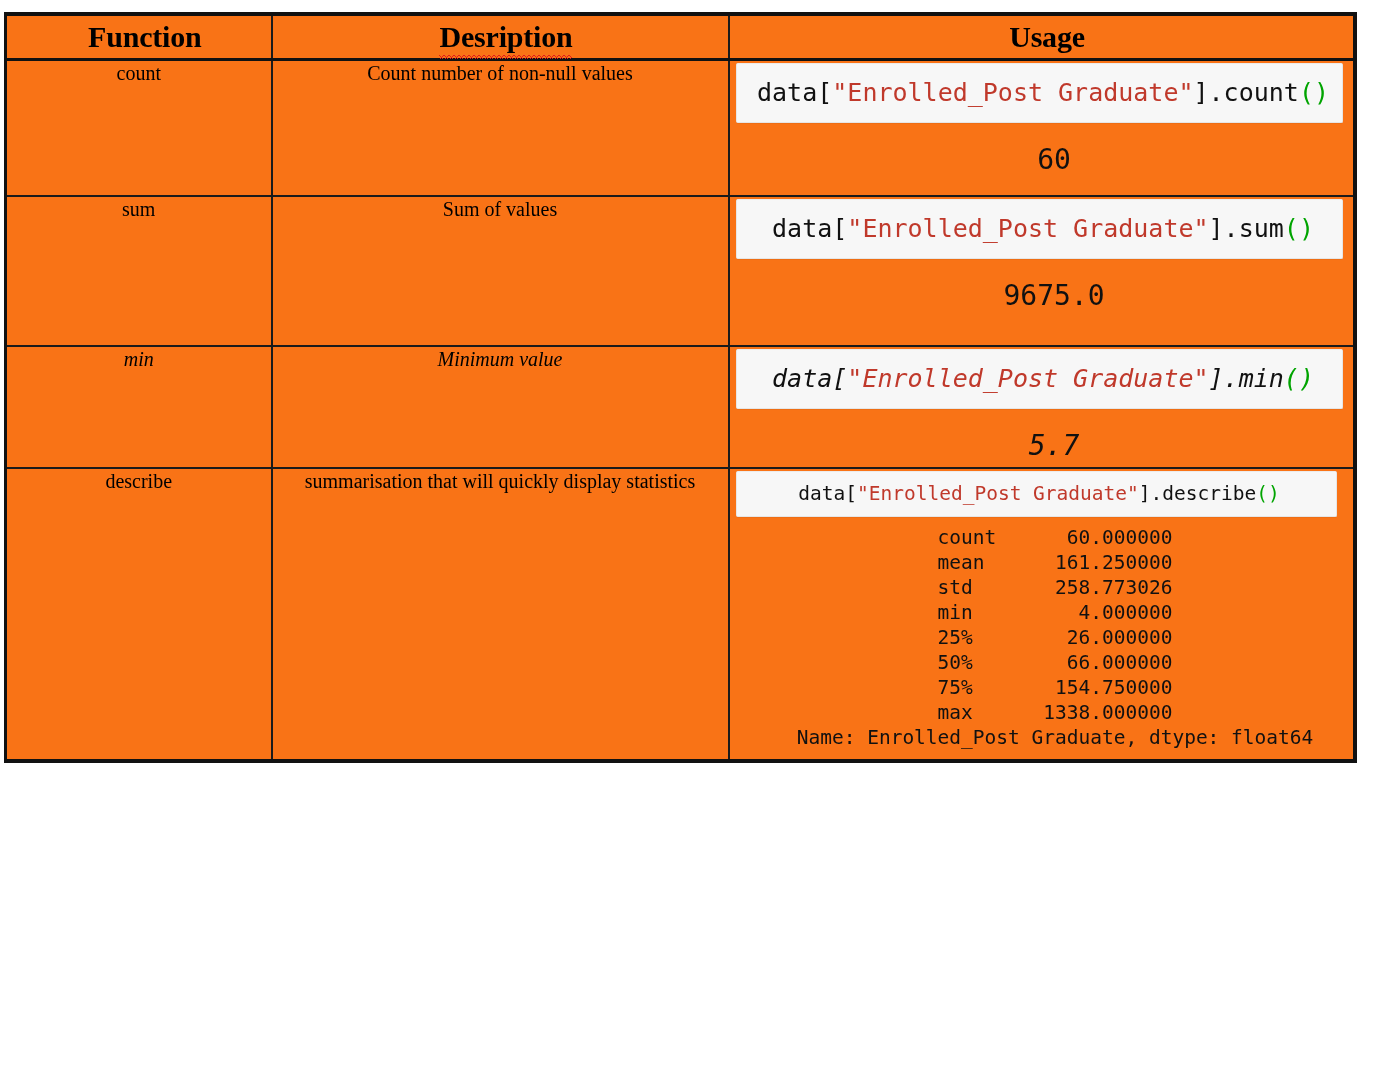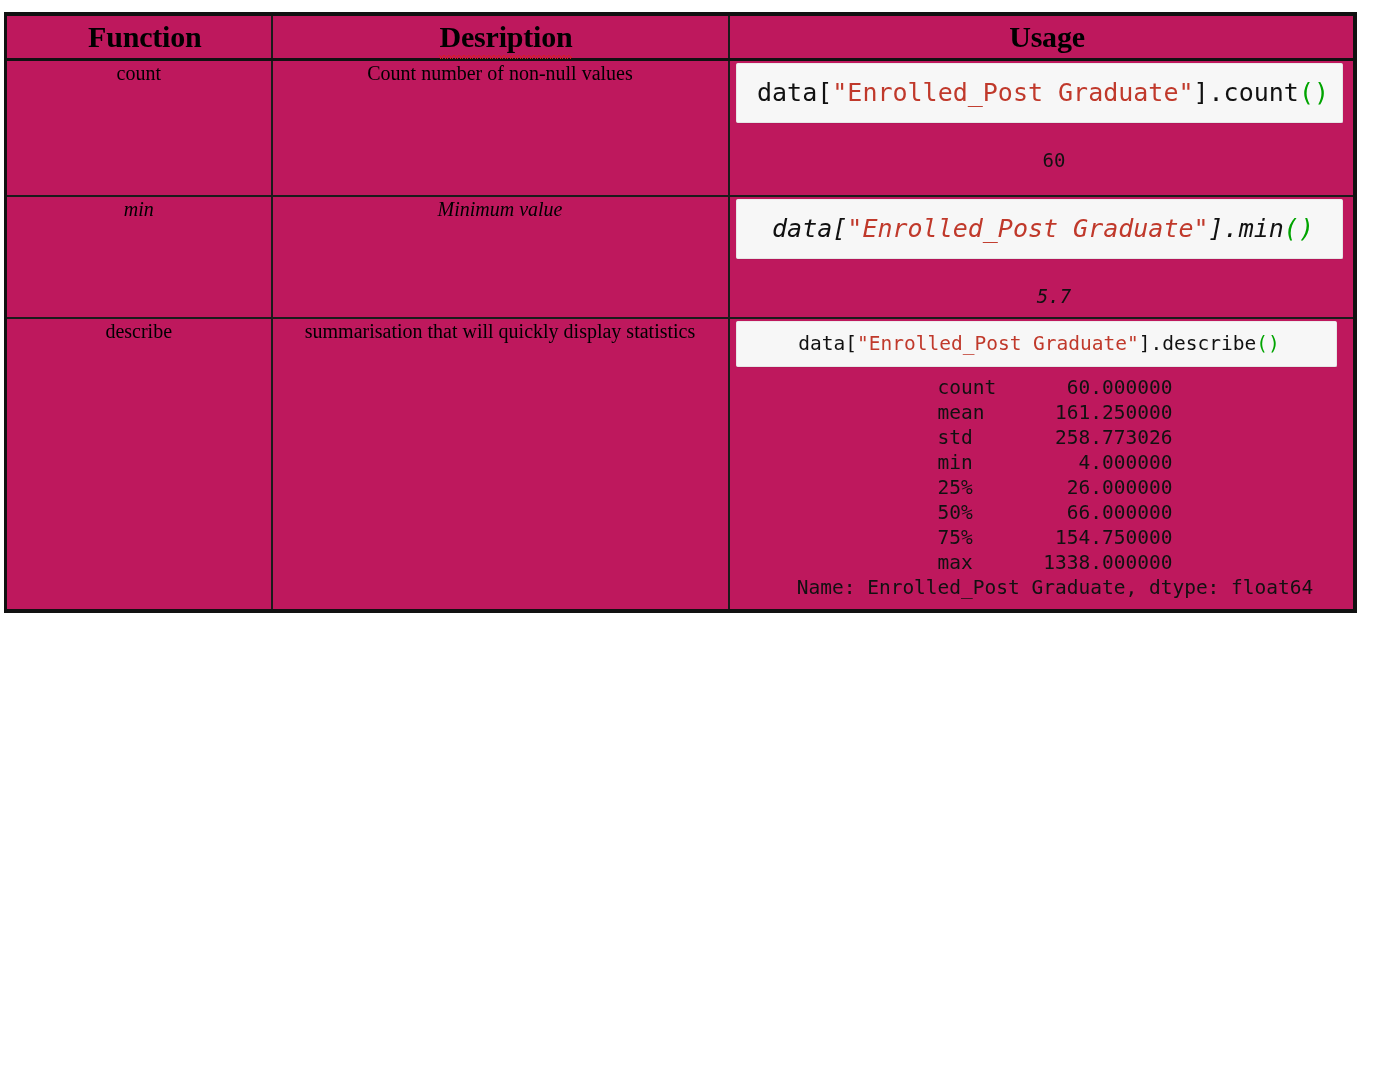--- a/index.html
+++ b/index.html
@@ -29,21 +29,21 @@
 
   #doc-table col.c-func { width: 266px; }
   #doc-table col.c-desc { width: 457px; }
   #doc-table col.c-usage { width: 626px; }
 
   #doc-table td, #doc-table th {
     border-right: 2px solid #1b1b1b;
     border-bottom: 2px solid #1b1b1b;
     vertical-align: top;
     padding: 0;
-    background: #be185d;
+    background: #f97316;
   }
   #doc-table td:last-child, #doc-table th:last-child { border-right: none; text-align: center; }
   #doc-table tr:last-child td { border-bottom: none; }
 
   
   thead th {
     background: #faecca;
     border-bottom: 3px solid #111111 !important;
     height: 42px;
   }
@@ -112,21 +112,21 @@
     line-height: 24px;
     padding: 10px 6px 10px 12px;
     margin: 2px 16px 0 6px;
   }
   .tok-str { color: #c0392b; }
   .tok-paren { color: #00a400; }
   .tok-plain { color: #111111; margin-top: 43px; }
 
   .out-value {
     font-family: "DejaVu Sans Mono", "Liberation Mono", monospace;
-    font-size: 19px;
+    font-size: 28px;
     line-height: 30px;
     color: #111111;
     white-space: pre;
     padding-left: 26px;
     margin-top: 22px;
   }
   .out-block {
     font-family: "DejaVu Sans Mono", "Liberation Mono", monospace;
     font-size: 19.5px;
     line-height: 25px;
@@ -164,20 +164,28 @@
 
     <tr class="r-count">
       <td class="cell-func">count</td>
       <td class="cell-desc">Count number of non-null values</td>
       <td class="cell-usage">
         <code class="code-box big"><span class="tok-plain">data[</span><span class="tok-str">"Enrolled_Post Graduate"</span><span class="tok-plain">].count</span><span class="tok-paren">()</span></code>
         <div class="out-value">60</div>
       </td>
     </tr>
 
+    <tr class="r-sum">
+      <td class="cell-func">sum</td>
+      <td class="cell-desc">Sum of values</td>
+      <td class="cell-usage">
+        <code class="code-box big"><span class="tok-plain">data[</span><span class="tok-str">"Enrolled_Post Graduate"</span><span class="tok-plain">].sum</span><span class="tok-paren">()</span></code>
+        <div class="out-value">9675.0</div>
+      </td>
+    </tr>
 
 
     <tr class="r-min">
       <td class="cell-func">min</td>
       <td class="cell-desc">Minimum value</td>
       <td class="cell-usage">
         <code class="code-box big"><span class="tok-plain">data[</span><span class="tok-str">"Enrolled_Post Graduate"</span><span class="tok-plain">].min</span><span class="tok-paren">()</span></code>
         <div class="out-value">5.7</div>
       </td>
     </tr>

